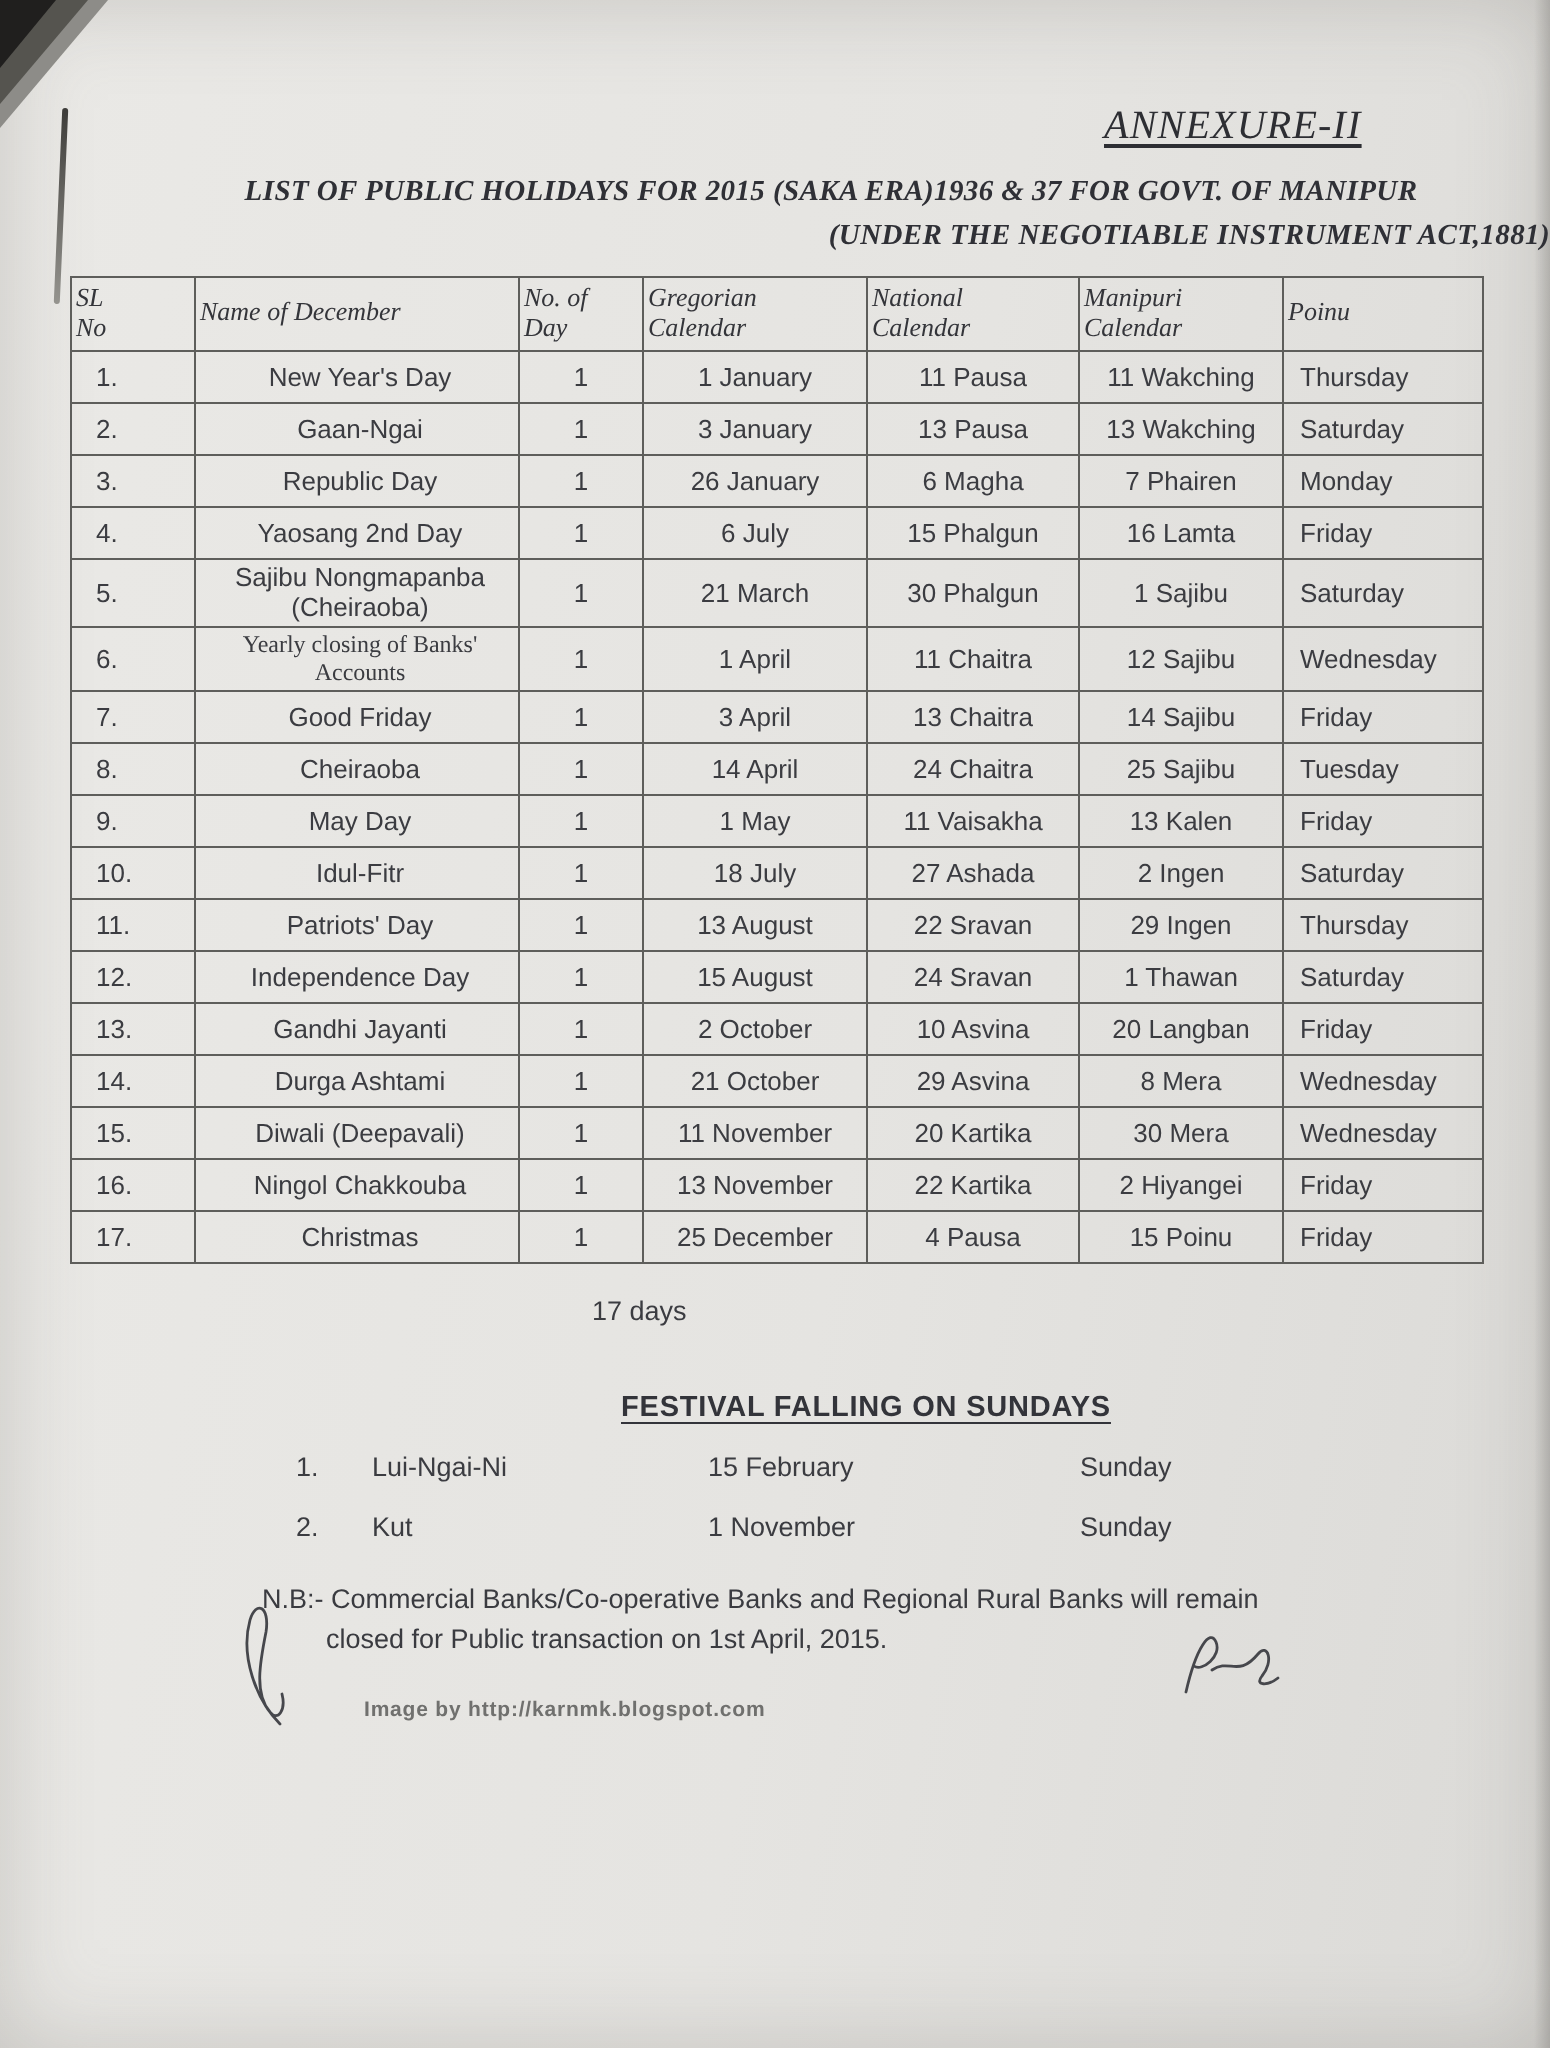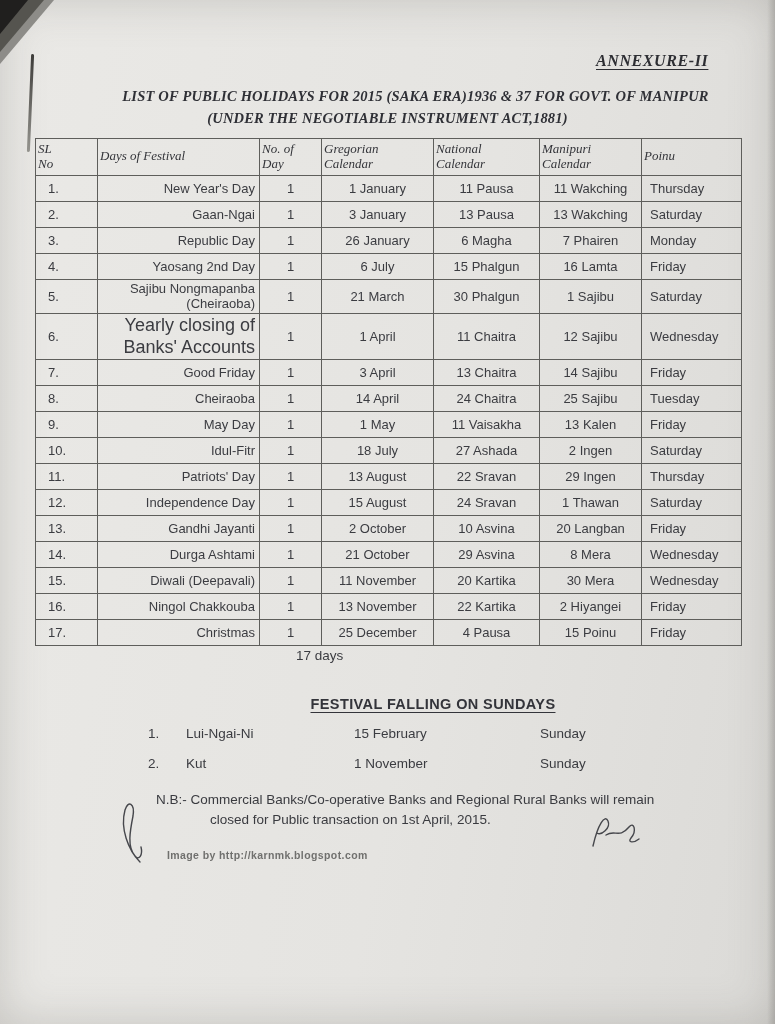--- a/index.html
+++ b/index.html
@@ -21,66 +21,66 @@
     border-top:52px solid #55544f; border-right:44px solid transparent; }
   .corner-inner { position:absolute; top:0; left:0; width:0; height:0;
     border-top:34px solid #201f1e; border-right:28px solid transparent; }
   .edge-streak { position:absolute; left:29px; top:54px; width:3px; height:98px;
     background: linear-gradient(#3d3c39, #95948f); transform: rotate(2.5deg); border-radius:2px; }
   .right-edge-shade { position:absolute; right:0; top:0; width:8px; height:1024px;
     background: linear-gradient(to left, rgba(90,88,84,.25), rgba(90,88,84,0)); }
 
   
   .annexure { position:absolute; top:52px; left:552px;
-    font-family:"Liberation Serif", serif; font-style:italic; font-weight:bold;
-    font-size:16px; letter-spacing:.6px; color:#2d2e33;
-    text-decoration:underline; text-underline-offset:3px;margin-left:44px; }
+    font-family:"Liberation Serif", serif; font-style:italic; font-weight:normal;
+    font-size:20px; letter-spacing:.6px; color:#2d2e33;
+    text-decoration:underline; text-underline-offset:3px; }
   .title-line { position:absolute; left:0; width:775px; text-align:center;
     font-family:"Liberation Serif", serif; font-style:italic; font-weight:bold;
     font-size:14.5px; letter-spacing:.2px; color:#2f3036; }
   .title-1 { top:88px;padding-left:28px; }
-  .title-2 { top:110px; }
+  .title-2 { top:110px;text-align:right; }
 
   
   table.holiday-table { position:absolute; left:35px; top:138px; width:706px;
     border-collapse:collapse; table-layout:fixed; font-size:13px; color:#3b3c41; }
   .holiday-table th, .holiday-table td { border:1px solid #5e5e5b; }
   .holiday-table th {
     font-family:"Liberation Serif", serif; font-style:italic; font-weight:normal;
     font-size:13px; line-height:1.15; white-space:pre-line;
     padding:3px 2px; text-align:left; vertical-align:middle; color:#34353a; }
   .holiday-table td { padding:1px 4px; height:23px; line-height:1.2; vertical-align:middle; }
   col.w-sl { width:62px; } col.w-festival { width:162px; } col.w-no { width:62px; }
   col.w-greg { width:112px; } col.w-nat { width:106px; } col.w-man { width:102px; }
   col.w-days { width:100px; }
   td.c-sl { padding-left:12px; text-align:left; }
-  td.c-festival { text-align:right; padding-left:7px; }
+  td.c-festival { text-align:center; padding-left:7px; }
   td.c-no_of_day, td.c-gregorian, td.c-national, td.c-manipuri { text-align:center; }
   td.c-day { text-align:left; padding-left:8px; }
   .holiday-table tbody tr:nth-child(6) td.c-festival {
-    font-family:Liberation Sans, sans-serif; font-size:18px;margin-left:48px; }
+    font-family:Liberation Serif, serif; font-size:12px;margin-left:48px; }
 
   .total-days { position:absolute; top:648px; left:296px; font-size:13.5px; color:#3b3c41; }
 
   
   .sunday-heading { position:absolute; top:696px; left:90px; width:686px; text-align:center;
     font-weight:bold; font-size:14.5px; letter-spacing:.4px; color:#33343a;
     text-decoration:underline; text-underline-offset:3px; }
   .sunday-list { position:absolute; top:726px; left:148px; width:500px; font-size:13.5px; color:#3b3c41; }
   .sunday-item { display:flex; height:30px; align-items:flex-start; }
   .sunday-item .s-sl { width:38px; }
   .sunday-item .s-name { width:168px; }
   .sunday-item .s-date { width:186px; }
   .sunday-item .s-day { flex:1; }
 
   
-  .note { position:absolute; top:790px; left:156px; width:600px;
+  .note { position:absolute; top:790px; left:131px; width:600px;
     font-size:13.5px; line-height:1.5; color:#3a3b40; }
-  .note .note-line2 { display:inline-block; margin-left:54px; }
-  .watermark { position:absolute; top:849px; left:167px; font-size:10.5px; font-weight:bold;
+  .note .note-line2 { display:inline-block; margin-left:32px; }
+  .watermark { position:absolute; top:849px; left:182px; font-size:10.5px; font-weight:bold;
     letter-spacing:.4px; color:#70706e; }
 
   
   .sig { position:absolute; }
   .sig-left { left:112px; top:798px; }
   .sig-right { left:586px; top:810px; }
   .sig svg path { fill:none; stroke:#46474c; stroke-width:1.4; stroke-linecap:round; }
 </style>
 </head>
 <body>
@@ -104,21 +104,21 @@
         <col class="w-no">
       <col class="w-greg">
         <col class="w-nat">
         <col class="w-man">
         <col class="w-days">
     </colgroup>
     <thead>
       <tr>
         <th>SL
 No</th>
-        <th>Days of Festival</th>
+        <th>Name of December</th>
         <th>No. of
 Day</th>
         <th>Gregorian
 Calendar</th>
         <th>National
 Calendar</th>
         <th>Manipuri
 Calendar</th>
         <th>Poinu</th>
       </tr>

